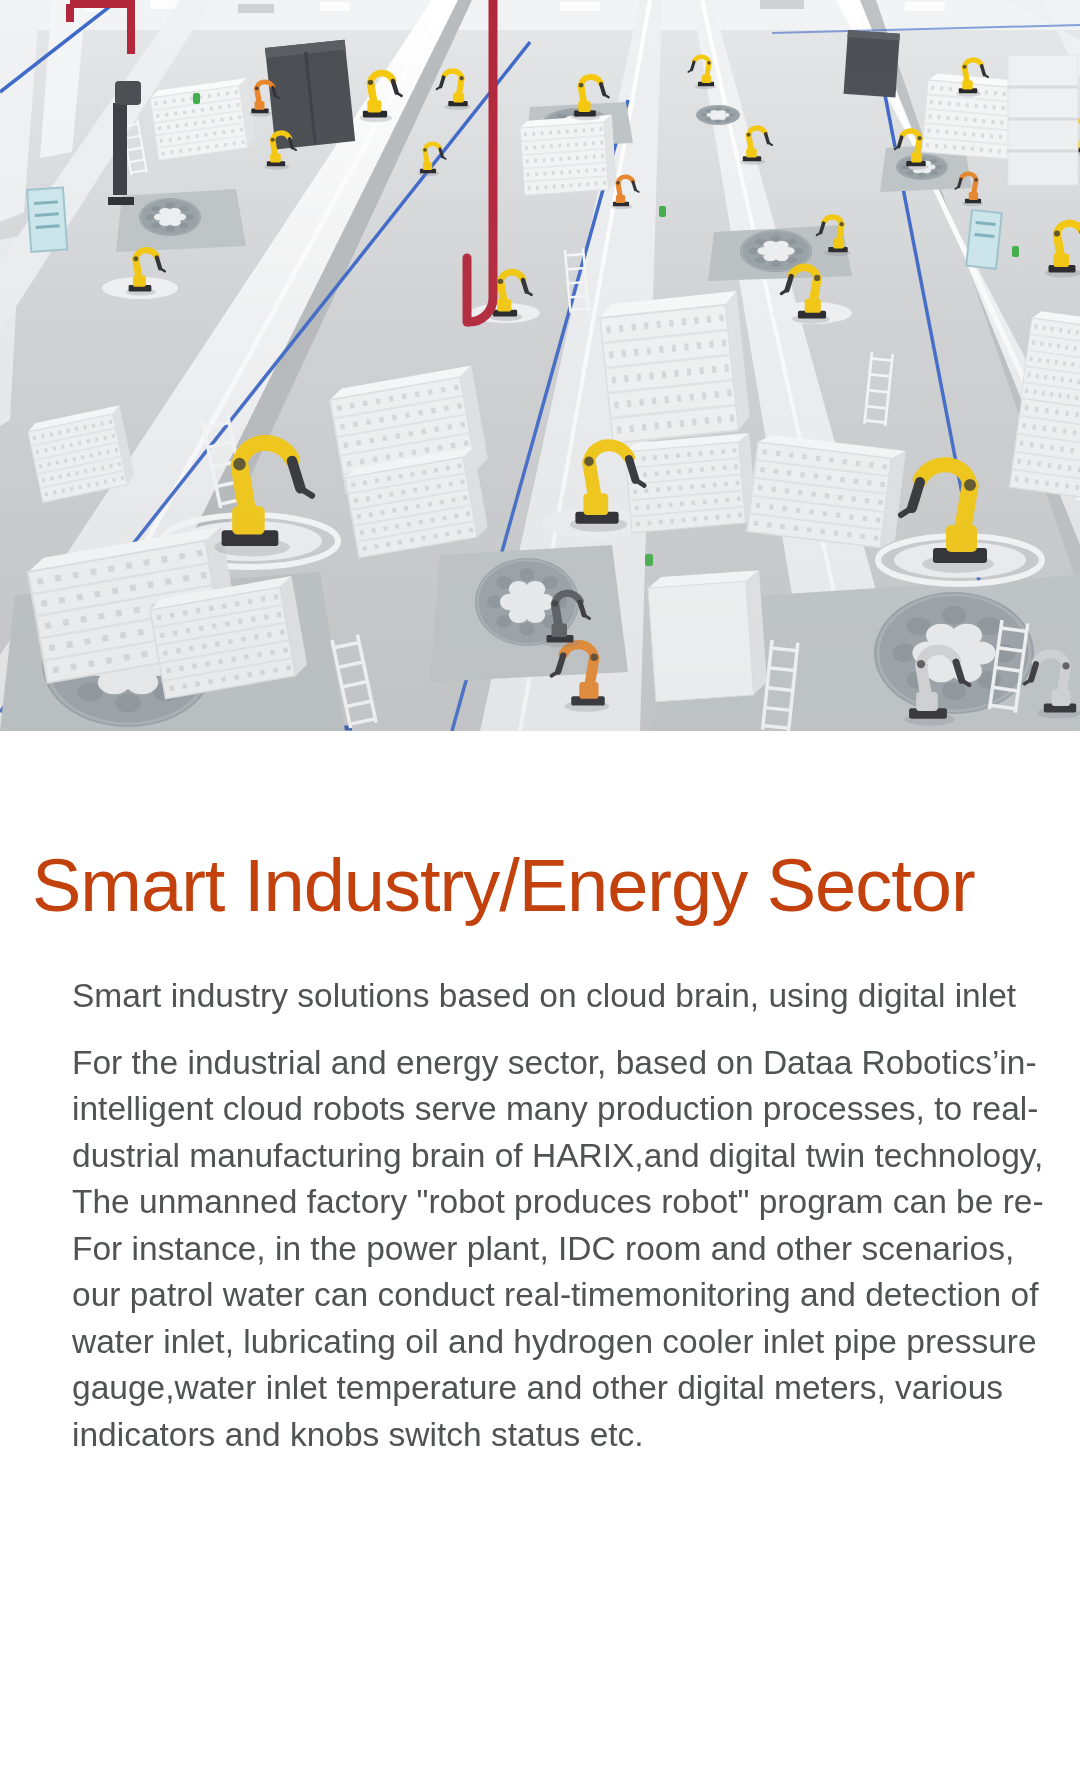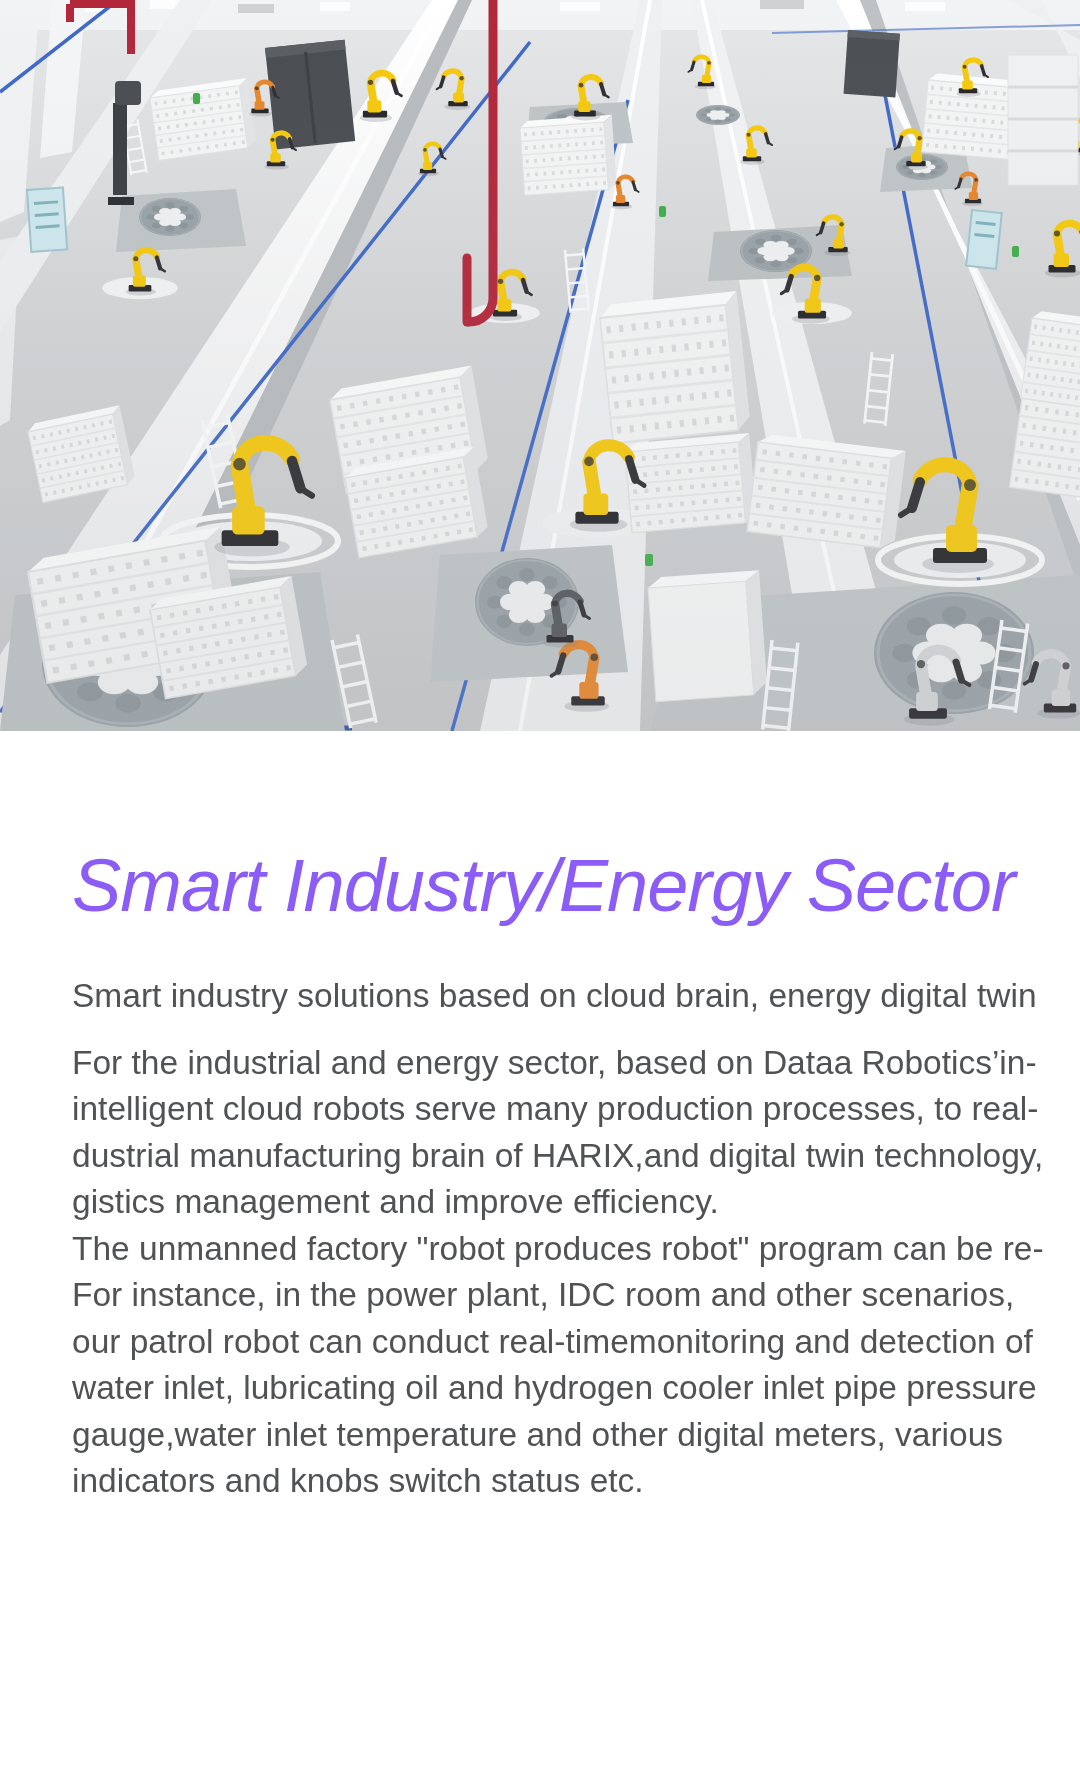--- a/index.html
+++ b/index.html
@@ -6,23 +6,23 @@
   body{
     width:1080px;min-height:1785px;background:#ffffff;
     font-family:"Liberation Sans","DejaVu Sans",sans-serif;
     overflow-x:hidden;
   }
   .hero{
     width:1080px;height:731px;overflow:hidden;background:#d8dadc;position:relative;
   }
   .hero svg{display:block;}
   .page-title{
-    margin:112px 0 0 72px;
+    margin:112px 0 0 32px;
     font-size:74px;line-height:86px;font-weight:400;
-    color:#8b5cf6;white-space:nowrap;letter-spacing:-1px;font-style:italic;
+    color:#c2410c;white-space:nowrap;letter-spacing:-1px;
   }
   .intro{margin:44px 60px 0 72px;}
   .body-text{margin:20px 60px 16px 72px;}
   .tline{
     font-size:33.5px;line-height:46.5px;color:#515254;white-space:nowrap;
   }
 </style>
 </head>
 <body>
 
@@ -293,27 +293,26 @@
     <line x1="0" y1="96" x2="70" y2="96" stroke="#d9dbdd" stroke-width="3"></line>
   </g>
 
   <rect x="0" y="0" width="1080" height="731" fill="url(#fadeBottom)"></rect>
 </svg>
 </div>
 
 <h1 class="page-title">Smart Industry/Energy Sector</h1>
 
 <div class="intro">
-  <div class="tline">Smart industry solutions based on cloud brain, energy digital twin</div>
+  <div class="tline">Smart industry solutions based on cloud brain, using digital inlet</div>
 </div>
 
 <div class="body-text">
   <div class="tline">For the industrial and energy sector, based on Dataa Robotics’in-</div>
   <div class="tline">intelligent cloud robots serve many production processes, to real-</div>
   <div class="tline">dustrial manufacturing brain of HARIX,and digital twin technology,</div>
-  <div class="tline">gistics management and improve efficiency.</div>
   <div class="tline">The unmanned factory "robot produces robot" program can be re-</div>
   <div class="tline">For instance, in the power plant, IDC room and other scenarios,</div>
-  <div class="tline">our patrol robot can conduct real-timemonitoring and detection of</div>
+  <div class="tline">our patrol water can conduct real-timemonitoring and detection of</div>
   <div class="tline">water inlet, lubricating oil and hydrogen cooler inlet pipe pressure</div>
   <div class="tline">gauge,water inlet temperature and other digital meters, various</div>
   <div class="tline">indicators and knobs switch status etc.</div>
 </div>
 
 </body></html>

